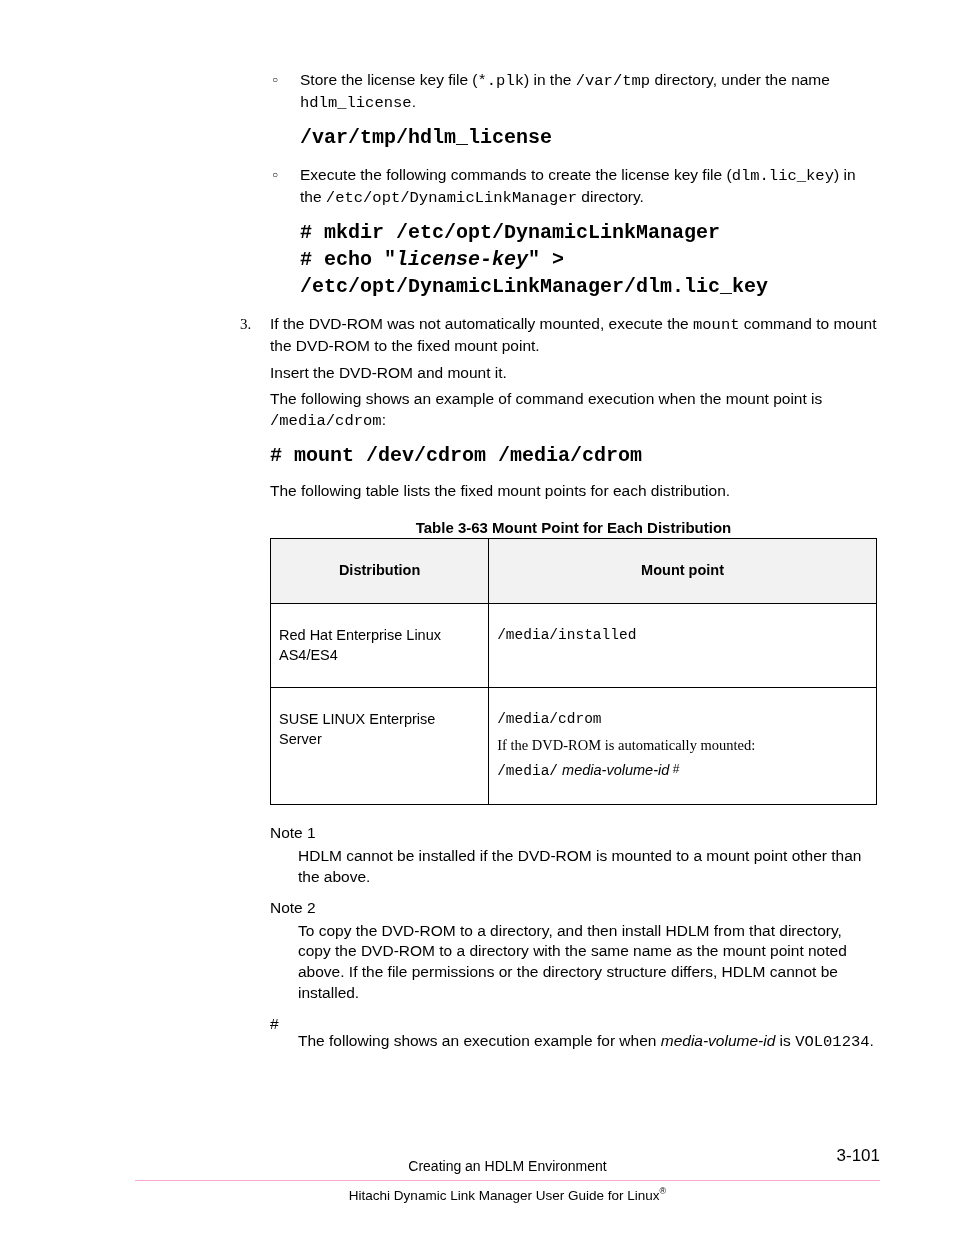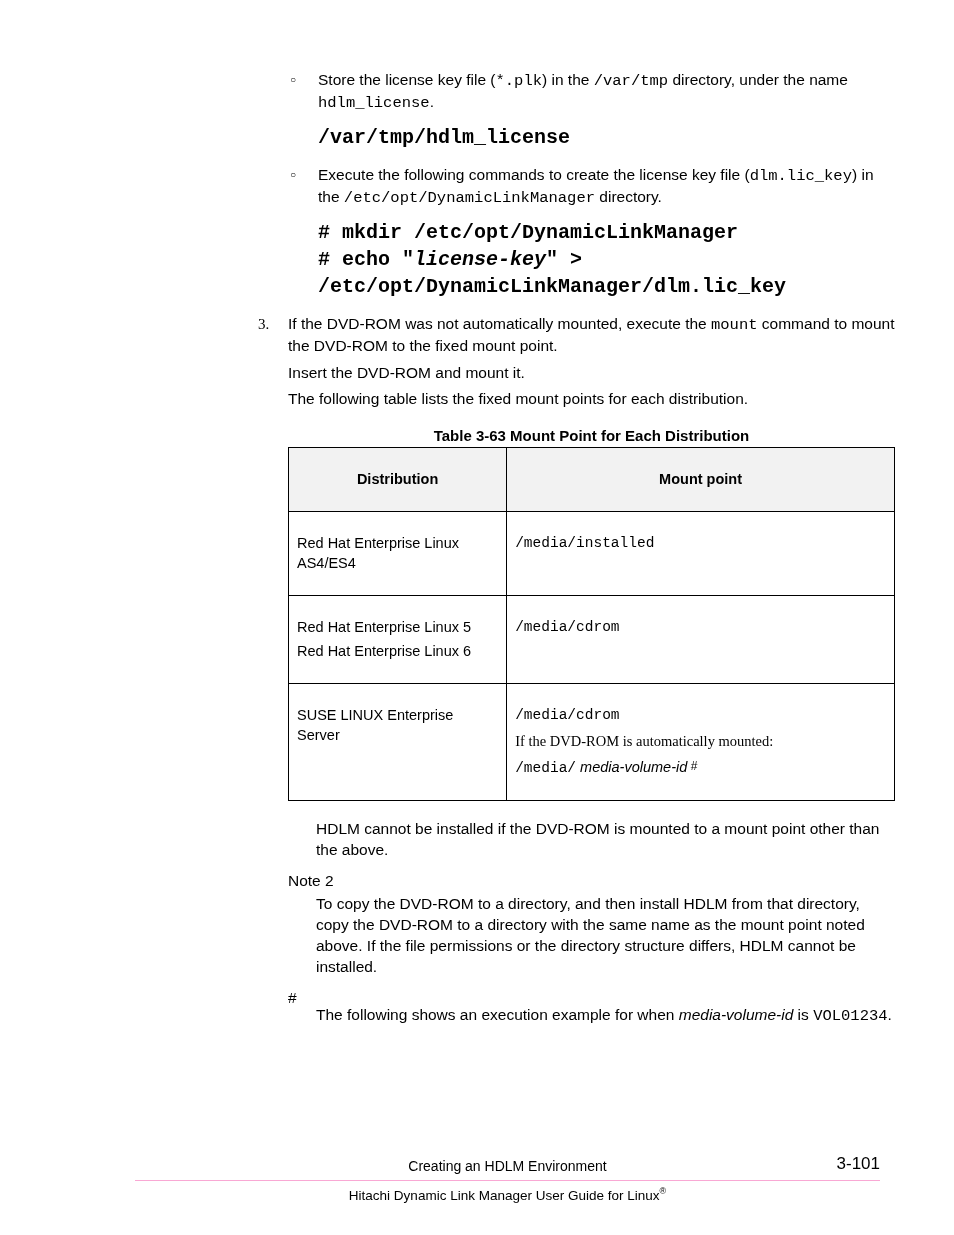--- a/index.html
+++ b/index.html
@@ -10,21 +10,21 @@
     font-family: Verdana, Geneva, sans-serif;
     font-size: 15.5px;
     color: #000;
     position: relative;
     background: #fff;
     line-height: 1.35;
   }
   .mono { font-family: "Courier New", Courier, monospace; }
   .content {
     position: absolute;
-    left: 150px;
+    left: 132px;
     top: 70px;
     width: 745px;
   }
   ul.circ {
     list-style: none;
     padding: 0;
     margin: 0 0 0 140px;
   }
   ul.circ > li {
     position: relative;
@@ -95,21 +95,21 @@
   }
   .footer-line1 {
     border-bottom: 1px solid #f9a8d4;
     text-align: center;
     padding-bottom: 4px;
     position: relative;
   }
   .footer-pn {
     position: absolute;
     right: 0;
-    bottom: 4px;
+    bottom: 12px;
     font-size: 17px;
     margin-top: 24px;
   }
   .footer-line2 {
     text-align: center;
     padding-top: 4px;
     font-size: 13.5px;
   }
   sup.reg { font-size: 9px; vertical-align: super; }
 </style>
@@ -132,55 +132,53 @@
   </ul>
 
   <div class="step3">
     <div class="step3-num">
       <span style="font-family:Verdana;">3.</span>
     </div>
     <p>
       <span>If the DVD-ROM was not automatically mounted, execute the </span><span class="mono">mount</span><span> command to mount the DVD-ROM to the fixed mount point.</span>
     </p>
     <p>Insert the DVD-ROM and mount it.</p>
+    <p>
+      <span>The following shows an example of command execution when the mount point is </span><span class="mono">/media/cdrom</span><span>:</span>
+    </p>
+    <div class="pre" style="margin-left:0;"># mount /dev/cdrom /media/cdrom</div>
     <p>The following table lists the fixed mount points for each distribution.</p>
 
     <div class="caption">Table 3-63 Mount Point for Each Distribution</div>
 
     <table class="dist">
       <tbody>
           <tr>
         <th class="col1">Distribution</th>
         <th>Mount point</th>
       </tr>
       <tr>
         <td>Red Hat Enterprise Linux AS4/ES4</td>
         <td class="mono">/media/installed</td>
       </tr>
       <tr>
-        <td>
-          <div>Red Hat Enterprise Linux 5</div>
-          <div style="margin-top:4px;">Red Hat Enterprise Linux 6</div>
-        </td>
-        <td class="mono">/media/cdrom</td>
-      </tr>
-      <tr>
         <td>SUSE LINUX Enterprise Server</td>
         <td>
           <div class="mono">/media/cdrom</div>
           <div style="margin-top:6px;font-family:Verdana;">If the DVD-ROM is automatically mounted:</div>
           <div style="margin-top:6px;">
             <span class="mono">/media/</span><i> media-volume-id</i><span style="font-size:12px;vertical-align:top;"> #</span>
           </div>
         </td>
       </tr>
     </tbody>
       </table>
 
     <div class="notes">
+      <p class="label">Note 1</p>
       <p class="body">HDLM cannot be installed if the DVD-ROM is mounted to a mount point other than the above.</p>
 
       <p class="label">Note 2</p>
       <p class="body">To copy the DVD-ROM to a directory, and then install HDLM from that directory, copy the DVD-ROM to a directory with the same name as the mount point noted above. If the file permissions or the directory structure differs, HDLM cannot be installed.</p>
 
       <p class="label">#</p>
       <p class="body" style="margin-top:-6px;">
         <span>The following shows an execution example for when </span><i>media-volume-id</i><span> is </span><span class="mono">VOL01234</span><span>.</span>
       </p>
     </div>

